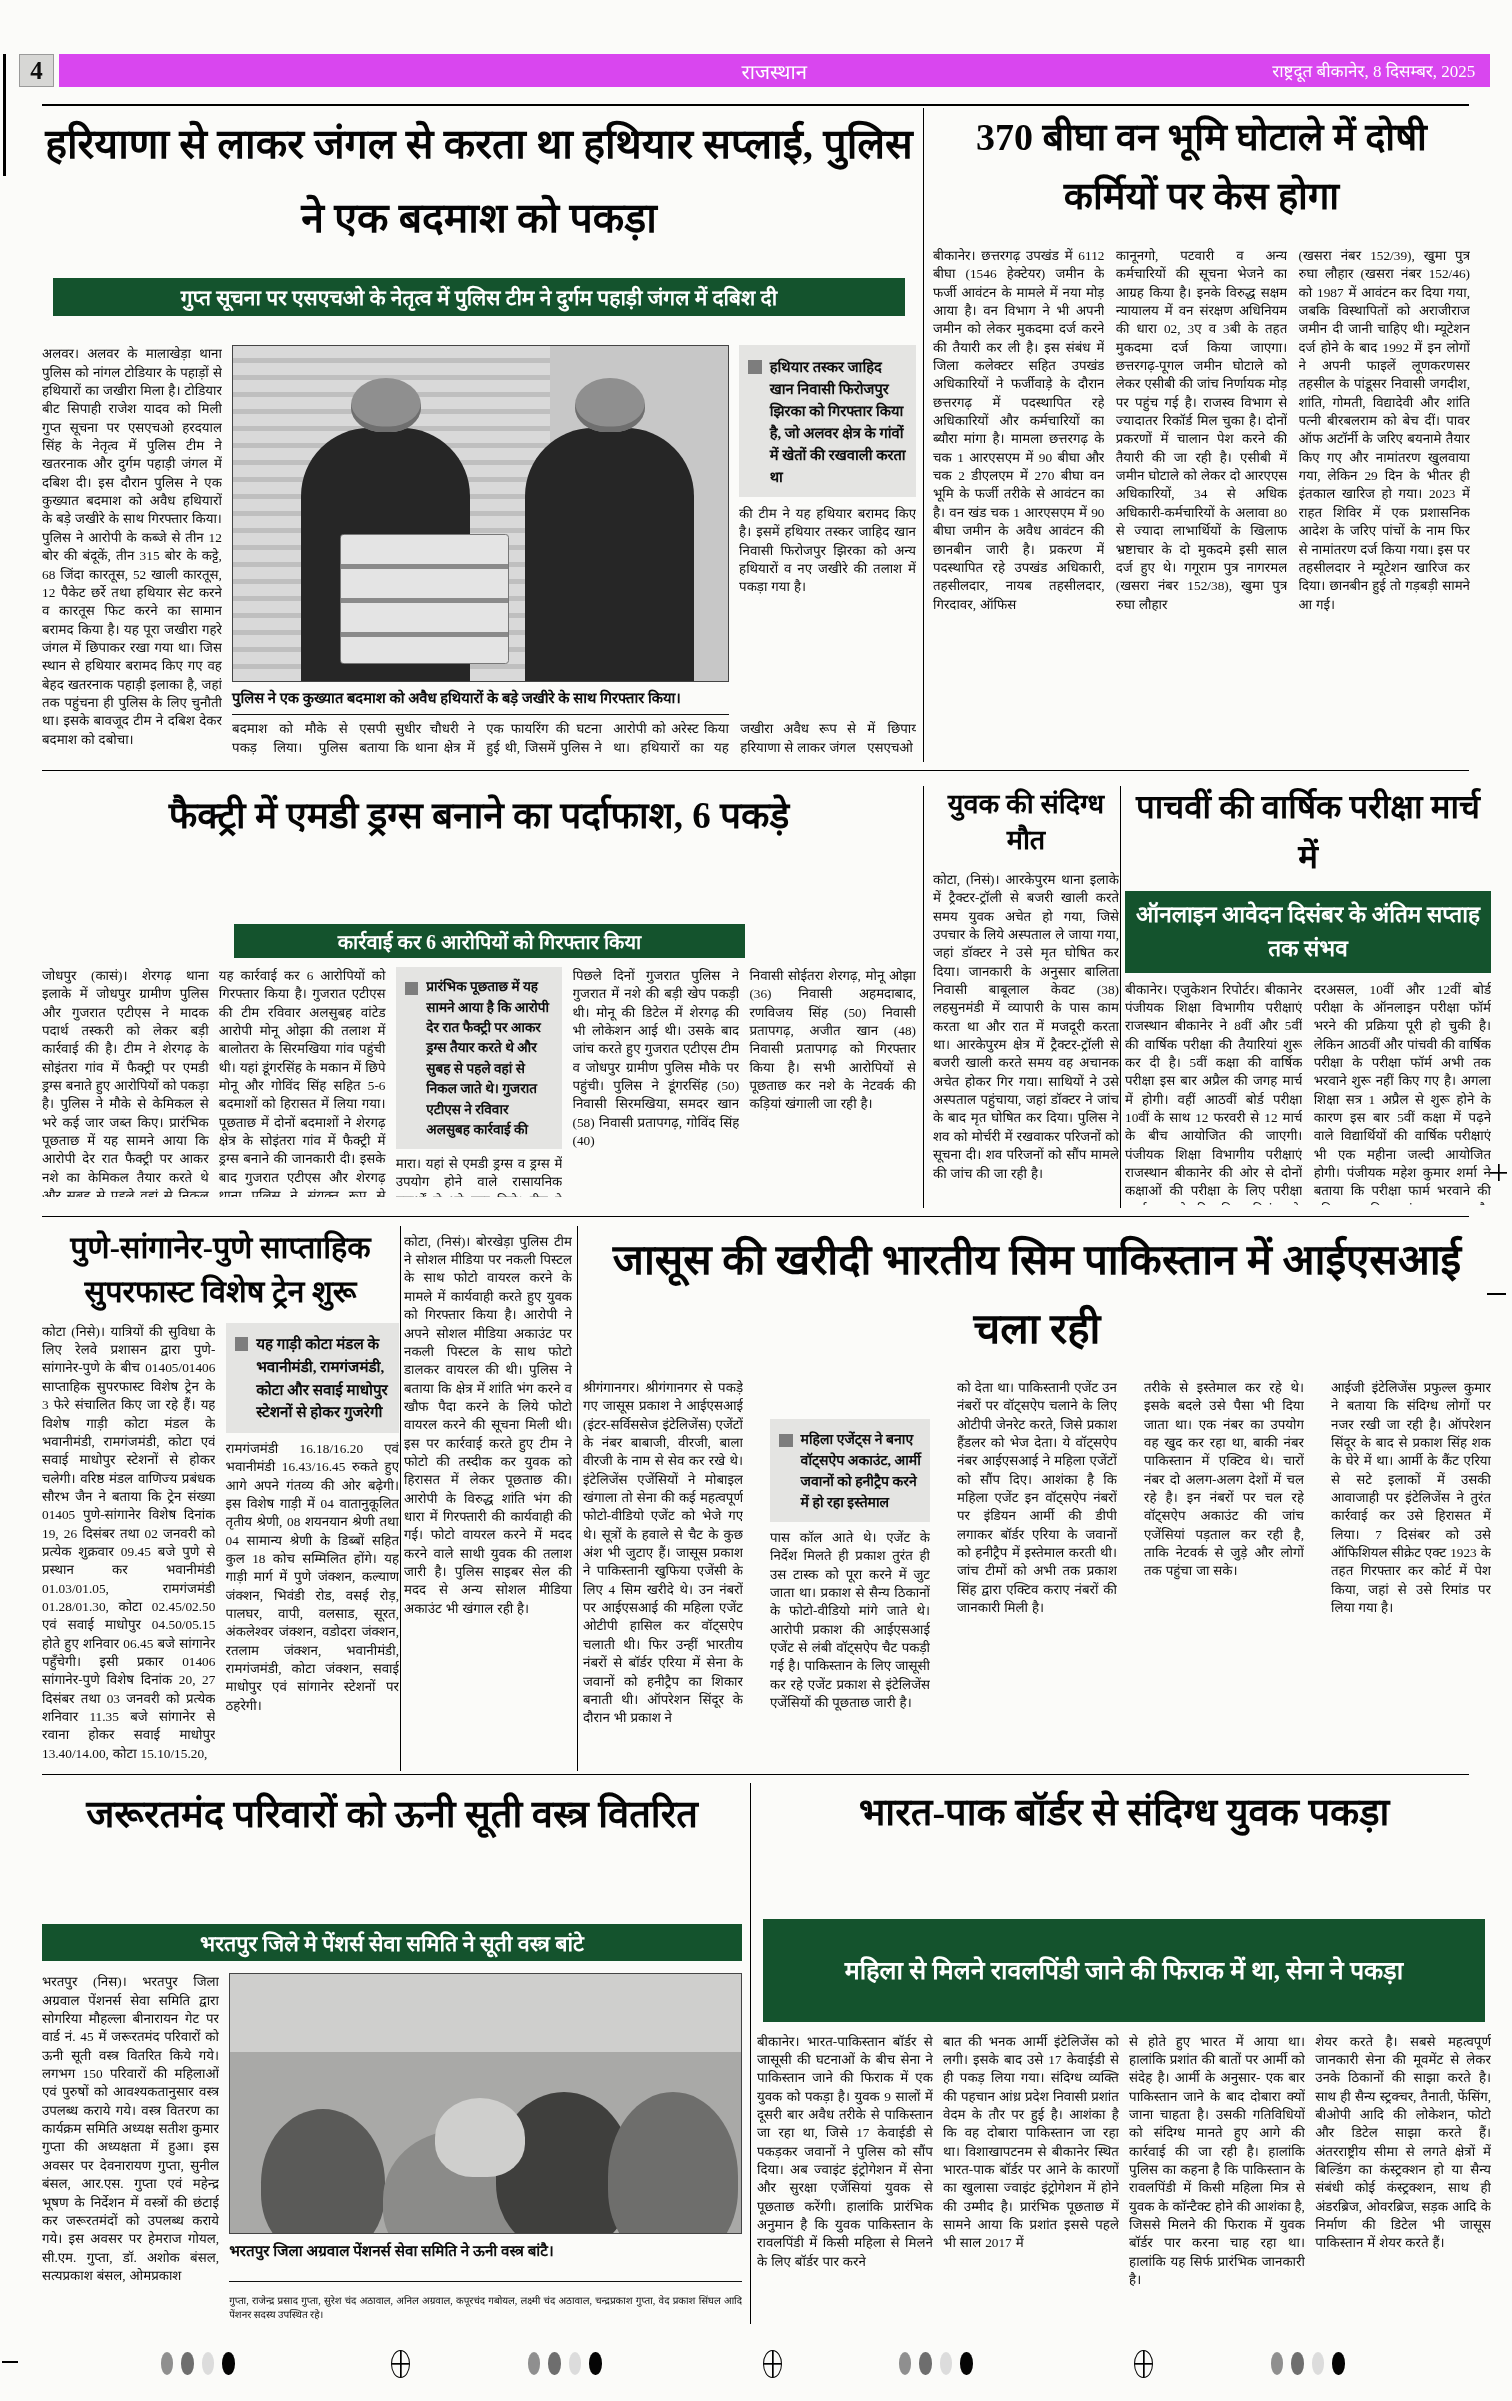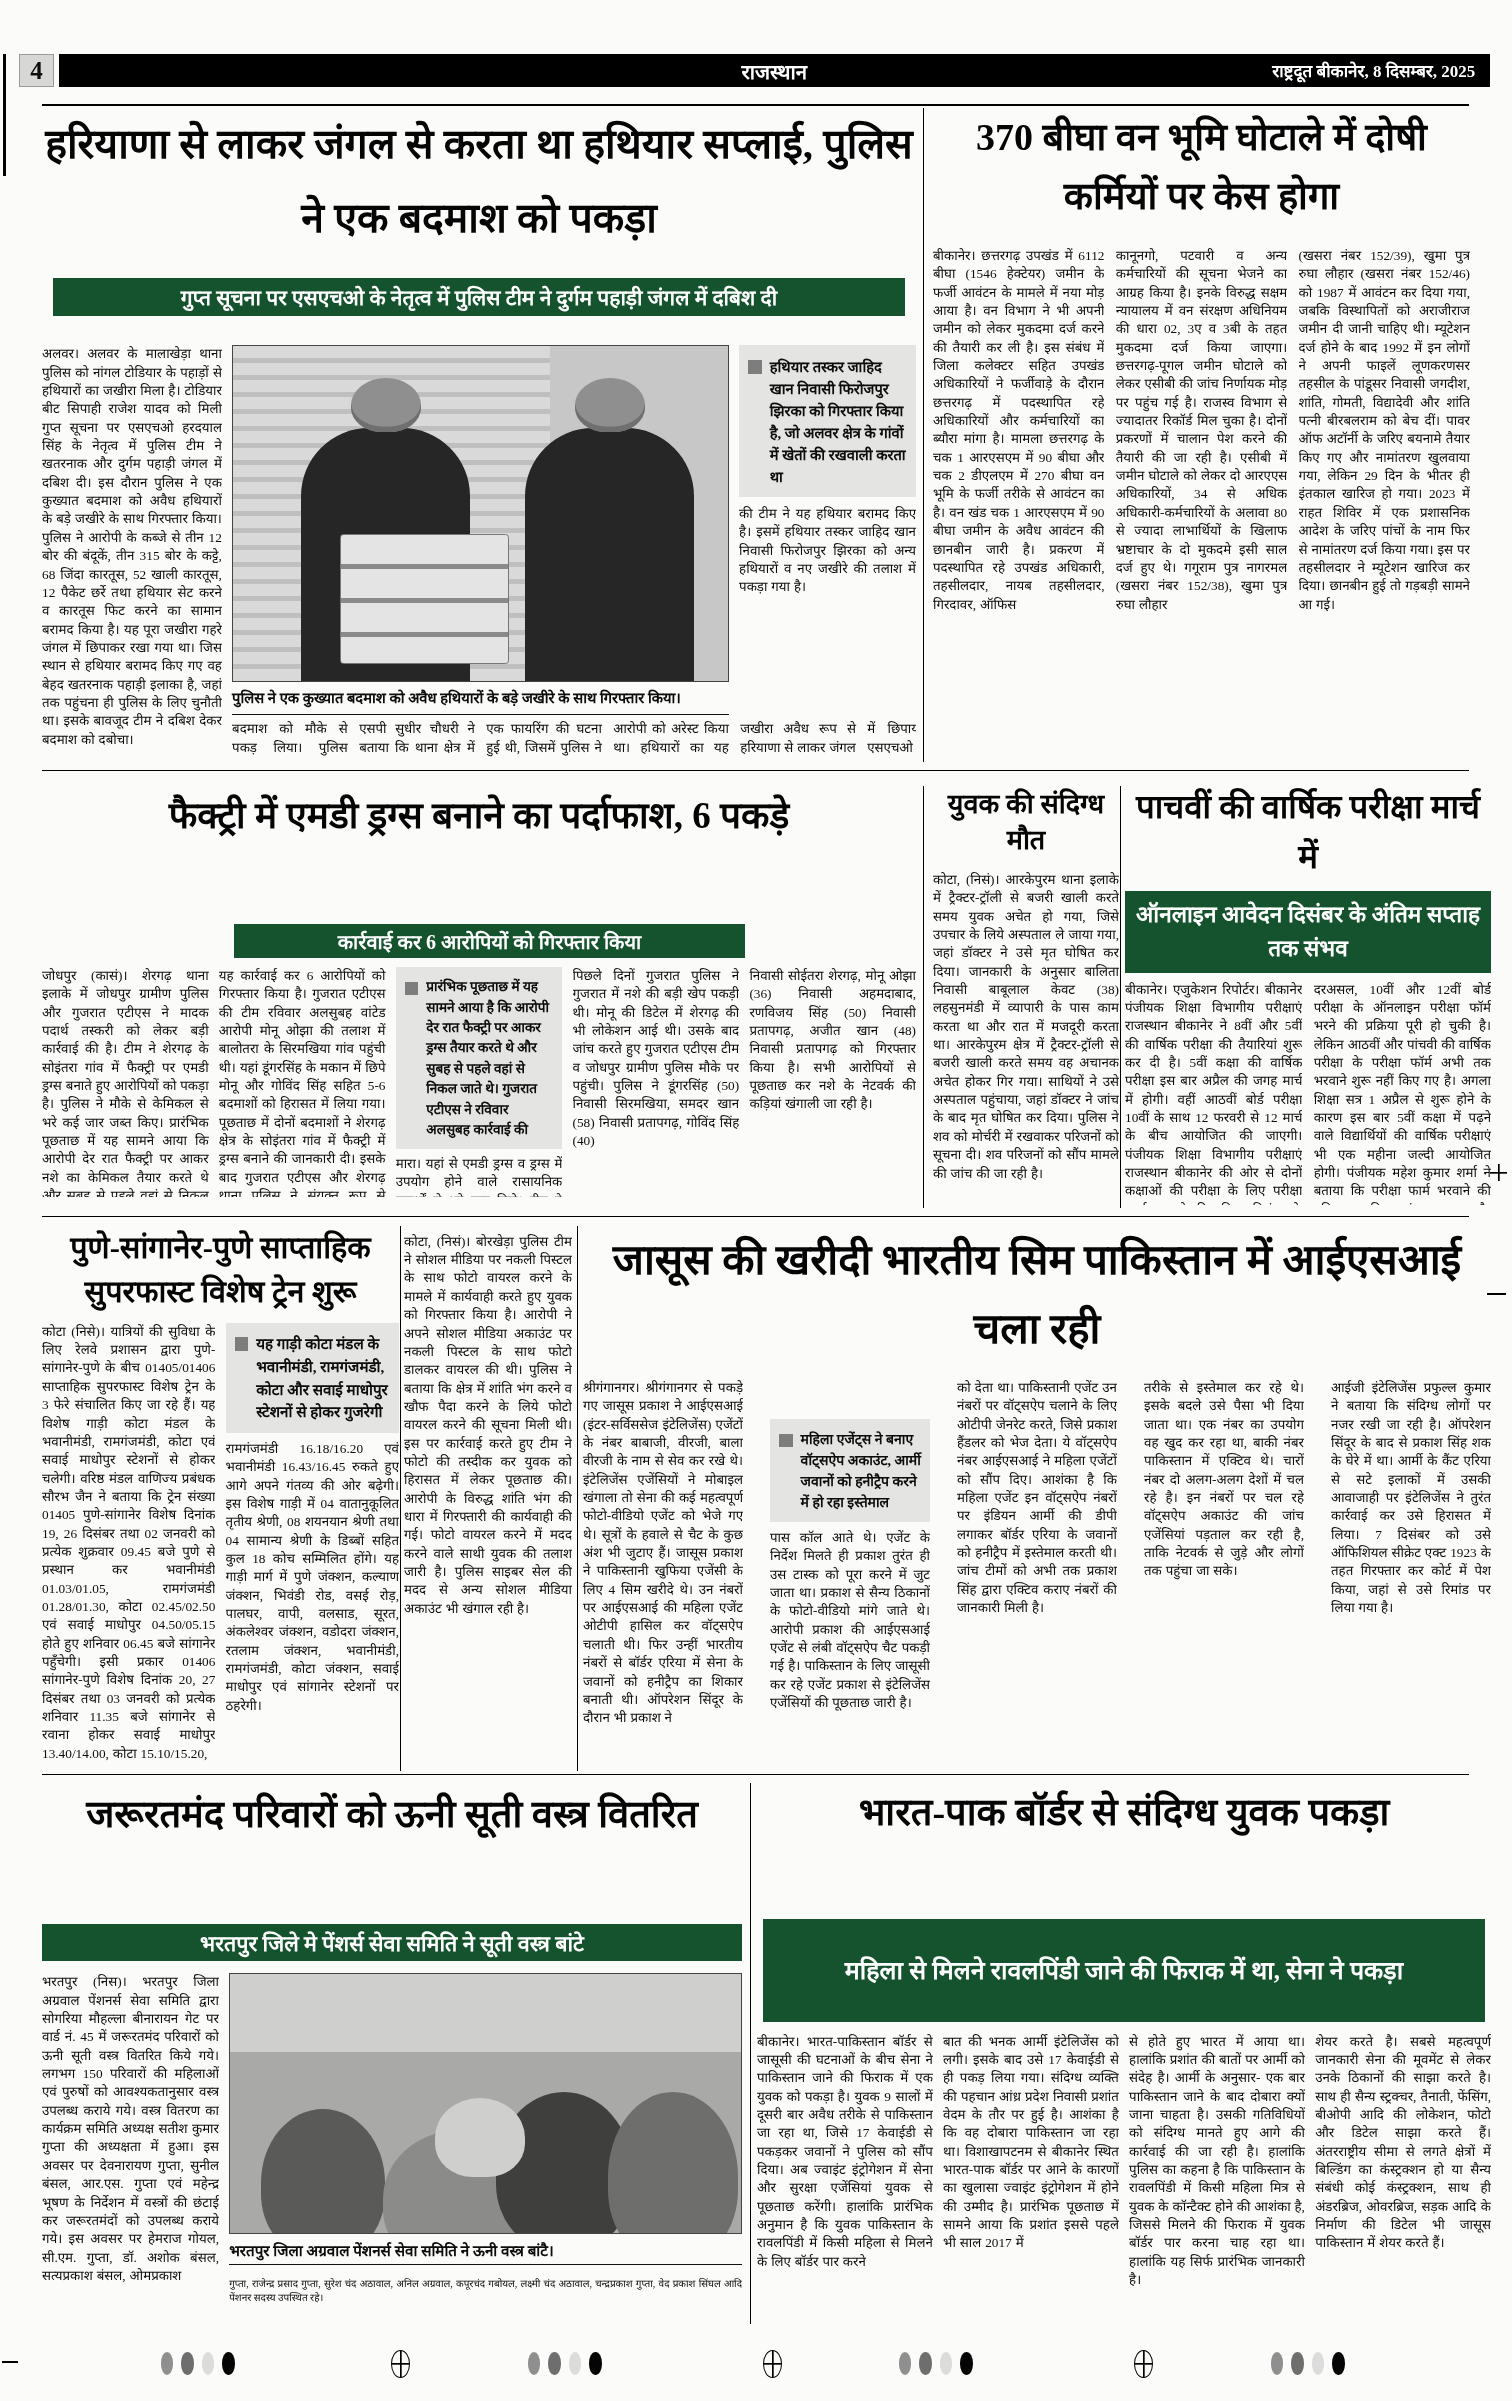--- a/index.html
+++ b/index.html
@@ -11,23 +11,23 @@
     color:#0d0d0d;
   }
   
   .masthead { position:absolute; left:19px; top:54px; width:1471px; height:33px; display:flex; }
   .pagenum {
     width:35px; height:100%; background:#d7d7d5; border:0.6px solid #9a9a9a;
     display:flex; align-items:center; justify-content:center;
     font-size:25px; font-weight:bold; font-family:"Liberation Serif",serif;
   }
   .headbar {
-    flex:1; margin-left:4.5px; background:#000000; color:#fff;
+    flex:1; margin-left:4.5px; background:#d946ef; color:#fff;
     display:flex; align-items:center; position:relative;
-    font-weight:bold;
+    font-weight:normal;
   }
   .headbar .section { position:absolute; left:0; right:0; text-align:center; font-size:20.3px; }
   .headbar .edition { position:absolute; right:14.7px; font-size:17px; }
   .toprule { position:absolute; left:42px; top:104px; width:1427px; height:1.7px; background:#000; }
 
   
   .art { position:absolute; overflow:hidden; }
   .hl { font-weight:bold; text-align:center; color:#050505; }
   .bar {
     background:#14532d; color:#fff; font-weight:bold; text-align:center;
@@ -126,21 +126,21 @@
     background:linear-gradient(180deg,#cfcfcd 0 30%,#a9a9a7 30% 100%); }
   .photo2 .foliage { position:absolute; top:0; left:0; right:0; height:85px;
     background:
       radial-gradient(34px 25.4px at 12% 60%, #8f8f8d 60%, transparent 61%),
       radial-gradient(45px 31px at 32% 40%, #7c7c7a 60%, transparent 61%),
       radial-gradient(40px 28px at 55% 55%, #9b9b99 60%, transparent 61%),
       radial-gradient(48px 34px at 78% 45%, #85858瞬3 0%, #858583 60%, transparent 61%),
       radial-gradient(34px 25.4px at 94% 60%, #909090 60%, transparent 61%);
   }
   .blob { position:absolute; border-radius:50% 50% 42% 42%; }
-  .a-wool .cap2 { margin-top:5.6px; font-weight:bold; font-size:15.2px; border-bottom:1.7px solid #111; padding-bottom:4px; }
+  .a-wool .cap2 { margin-top:5.6px; font-weight:bold; font-size:15.2px; border-bottom:1.7px solid #111; padding-bottom:21px; }
   .a-wool .names { margin-top:12px; font-size:10px; line-height:1.4; text-align:justify; }
 
   .a-border { left:757px; top:1780px; width:734px; height:544px; }
   .a-border .hl { font-size:38px; line-height:1.7; height:136px; overflow:hidden; }
   .a-border .bar { margin:3.4px 5.6px 0 5.6px; height:103px; font-size:25px; line-height:1.65; padding:0 17px; }
   .a-border .body { margin-top:10.2px; gap:10.2px; height:282px; }
   .a-border .coltxt { flex:1; }
 
   
   .marks { position:absolute; left:0; top:2349px; width:1512px; height:34px; }

